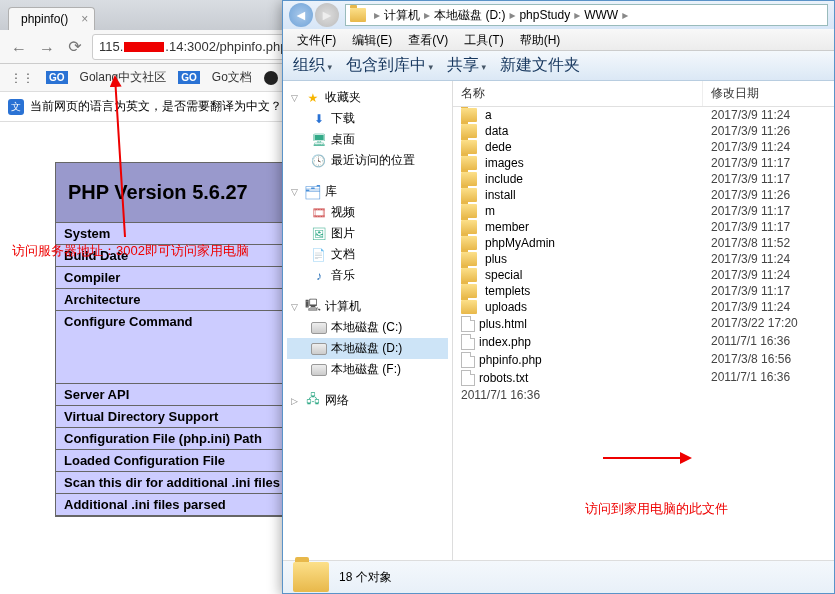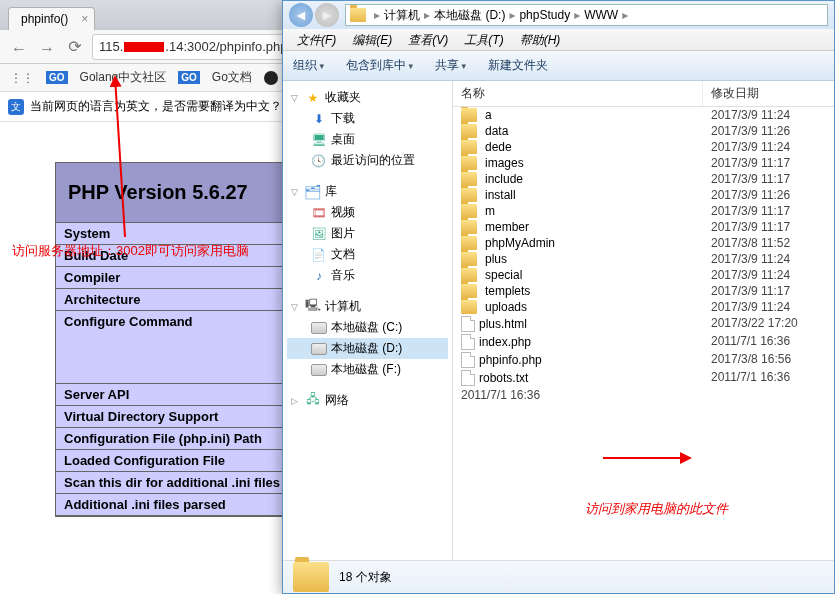--- a/index.html
+++ b/index.html
@@ -36,22 +36,22 @@
 .title-bar { height: 28px; background: linear-gradient(#eaf2fb,#d7e6f7); display: flex; align-items: center; }
 .nav-back { display: flex; align-items: center; gap: 2px; padding: 0 6px; }
 .circ { width: 24px; height: 24px; border-radius: 50%; background: radial-gradient(#a8c8ea,#6fa3d8); display: flex; align-items: center; justify-content: center; color: #fff; font-size: 14px; cursor: pointer; }
 .circ.d { background: radial-gradient(#ddd,#bbb); color: #eee; }
 .addr { flex: 1; height: 22px; background: #fff; border: 1px solid #9bb; display: flex; align-items: center; font-size: 12px; padding: 0 4px; margin-right: 6px; }
 .addr .sep { color: #888; padding: 0 4px; }
 .folder-sm { width: 16px; height: 14px; background: linear-gradient(#fce08a,#e8b84a); border-radius: 1px; margin-right: 4px; position: relative; }
 .folder-sm:before { content: ''; position: absolute; top: -3px; left: 0; width: 7px; height: 3px; background: #e8b84a; border-radius: 1px 1px 0 0; }
 
 .menu-bar { height: 22px; background: linear-gradient(#f8f8f8,#ececec); border-bottom: 1px solid #ccc; display: flex; padding: 0 6px; font-size: 12px; }
-.menu-bar span { padding: 3px 8px; cursor: pointer; font-style: italic; }
-.tool-bar { height: 30px; background: linear-gradient(#f4f8fc,#dbe8f5); border-bottom: 1px solid #b8cde0; display: flex; align-items: center; gap: 22px; padding: 0 10px; font-size: 12px; }
+.menu-bar span { padding: 3px 8px; cursor: pointer; }
+.tool-bar { height: 30px; background: linear-gradient(#f4f8fc,#dbe8f5); border-bottom: 1px solid #b8cde0; display: flex; align-items: center; gap: 14px; padding: 0 10px; font-size: 16px; }
 .tool-bar span { color: #17375e; cursor: pointer; }
 .tool-bar .dd:after { content: ' ▾'; font-size: 9px; color: #456; }
 
 .exp-body { flex: 1; display: flex; overflow: hidden; }
 .tree { width: 170px; border-right: 1px solid #ddd; padding: 6px 4px; font-size: 12px; overflow: hidden; }
 .tree-grp { margin-bottom: 10px; }
 .tree-hdr { display: flex; align-items: center; gap: 4px; padding: 2px 4px; cursor: pointer; }
 .tree-hdr .chev { color: #888; font-size: 9px; width: 10px; }
 .tree-item { display: flex; align-items: center; gap: 4px; padding: 2px 4px 2px 24px; cursor: pointer; }
 .tree-item.sel { background: #cde4f7; }
@@ -77,21 +77,21 @@
 .row { display: flex; padding: 1px 0; cursor: pointer; }
 .rname { width: 250px; padding: 0 8px; display: flex; align-items: center; gap: 4px; }
 .rdate { flex: 1; padding: 0 8px; color: #444; }
 .file-ic { width: 14px; height: 16px; background: #fff; border: 1px solid #bbb; position: relative; }
 .file-ic:before { content: ''; position: absolute; top: -1px; right: -1px; width: 4px; height: 4px; background: #fff; border-left: 1px solid #bbb; border-bottom: 1px solid #bbb; }
 
 .status { height: 33px; border-top: 1px solid #ddd; background: linear-gradient(#f4f8fc,#e8f0f8); display: flex; align-items: center; gap: 10px; padding: 0 10px; font-size: 12px; }
 .big-folder { width: 36px; height: 30px; background: linear-gradient(#fce08a,#e8b84a); border-radius: 2px; position: relative; }
 .big-folder:before { content: ''; position: absolute; top: -5px; left: 2px; width: 14px; height: 5px; background: #e8b84a; border-radius: 2px 2px 0 0; }
 
-.annot2 { position: absolute; left: 585px; top: 500px; color: #e00; font-size: 13px; z-index: 20; font-style: italic; }
+.annot2 { position: absolute; left: 585px; top: 500px; color: #e00; font-size: 13px; z-index: 20; }
 .arrow2 { position: absolute; left: 595px; top: 448px; z-index: 20; }
 </style>
 </head>
 <body>
 
 <div class="browser">
   <div class="tab-strip">
     <div class="tab">
       <span>phpinfo()</span>
       <span class="x">×</span>

